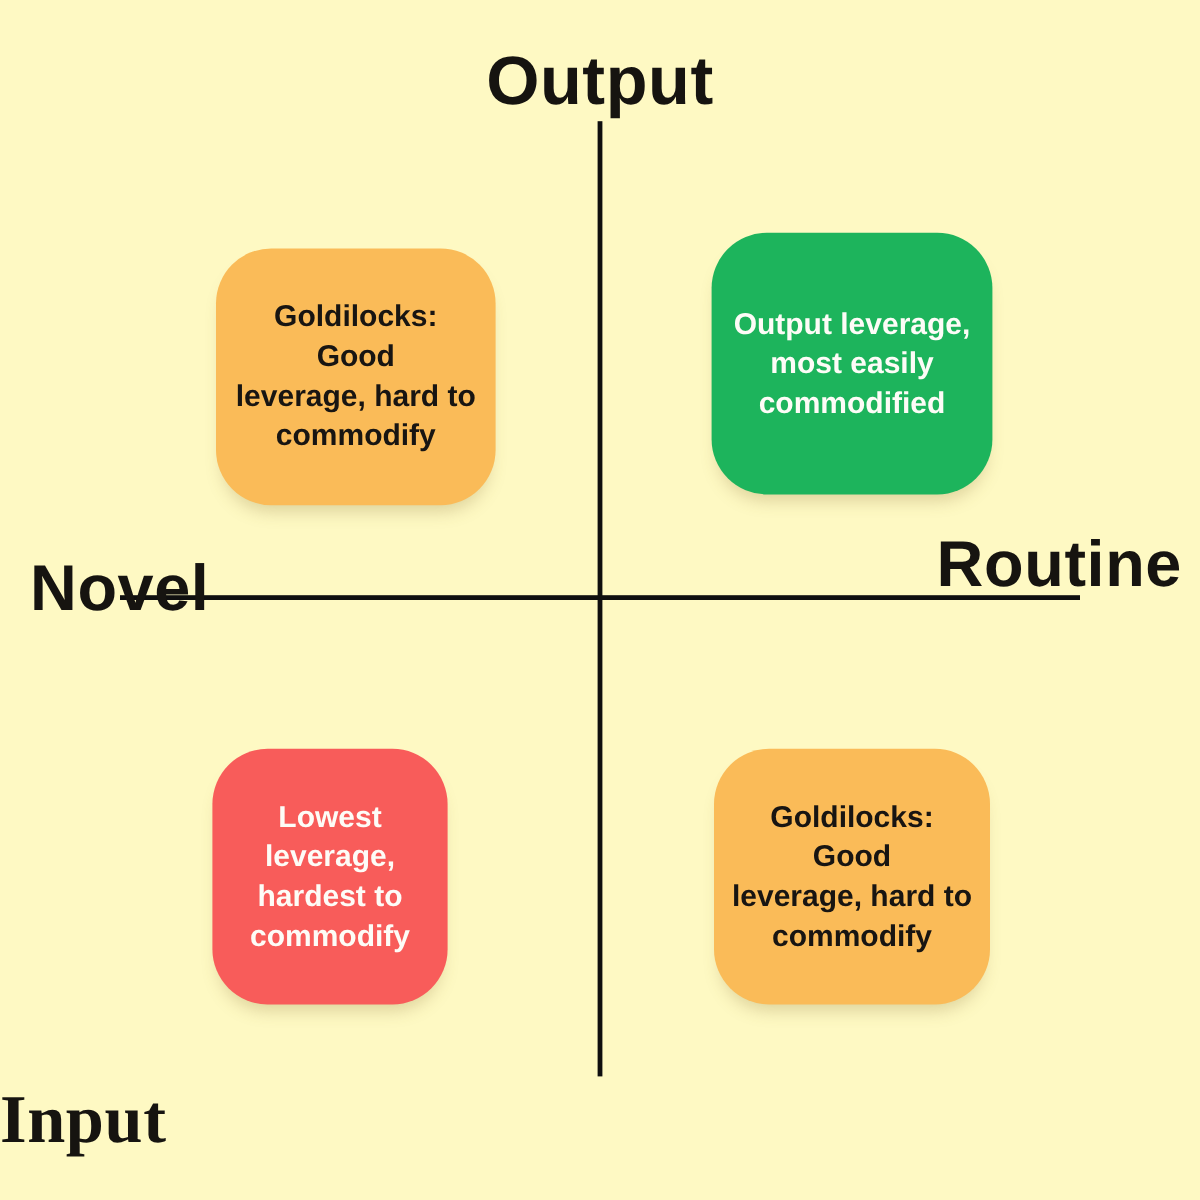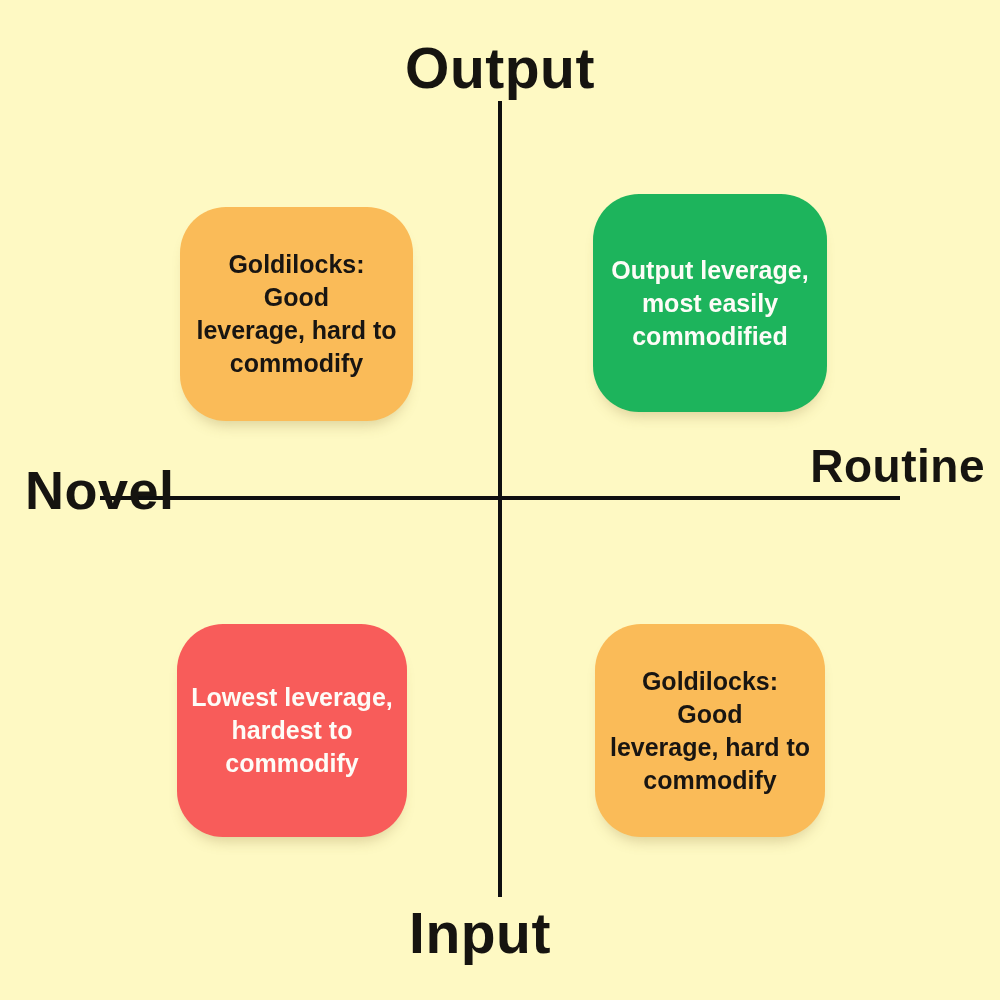--- a/index.html
+++ b/index.html
@@ -17,43 +17,43 @@
 
   .axis-label {
     position: absolute;
     font-weight: 700;
     color: #161410;
     letter-spacing: 0.5px;
     line-height: 1;
     white-space: nowrap;
   }
   .label-output { top: 40px;  left: 0; width: 1000px; text-align: center; font-size: 57px; }
-  .label-input  { top: 905px; left: 0; width: 960px; text-align: center; font-size: 57px; }
+  .label-input  { top: 905px; left: 0; width: 960px; text-align: left; font-size: 57px; font-family: Liberation Serif, serif; }
   .label-novel   { top: 443px; left: 25px;  font-size: 54px; margin-top: 20px; }
-  .label-routine { top: 443px; right: 15px; font-size: 46px; }
+  .label-routine { top: 443px; right: 15px; font-size: 54px; }
 
   .quad-box {
     position: absolute;
     border-radius: 46px;
     display: flex;
     align-items: center;
     justify-content: center;
     text-align: center;
     font-weight: 700;
     font-size: 25px;
     line-height: 1.32;
     white-space: pre-line;
     padding: 0 14px;
     box-sizing: border-box;
     box-shadow: 0 10px 14px -6px rgba(130, 105, 45, 0.28);
     margin-top: 24px;
   }
   .box-tl { left: 180px; top: 183px; width: 233px; height: 214px; }
   .box-tr { left: 593px; top: 170px; width: 234px; height: 218px; }
-  .box-bl { left: 177px; top: 600px; width: 230px; height: 213px; }
+  .box-bl { left: 177px; top: 600px; width: 196px; height: 213px; }
   .box-br { left: 595px; top: 600px; width: 230px; height: 213px; }
 </style>
 </head>
 <body>
 
 <div class="canvas" style="background: #fef9c3;">
 
   <div class="axis-label label-output">Output</div>
 
   <div class="axis-line v-line" style="background: rgb(15, 15, 15);"></div>

